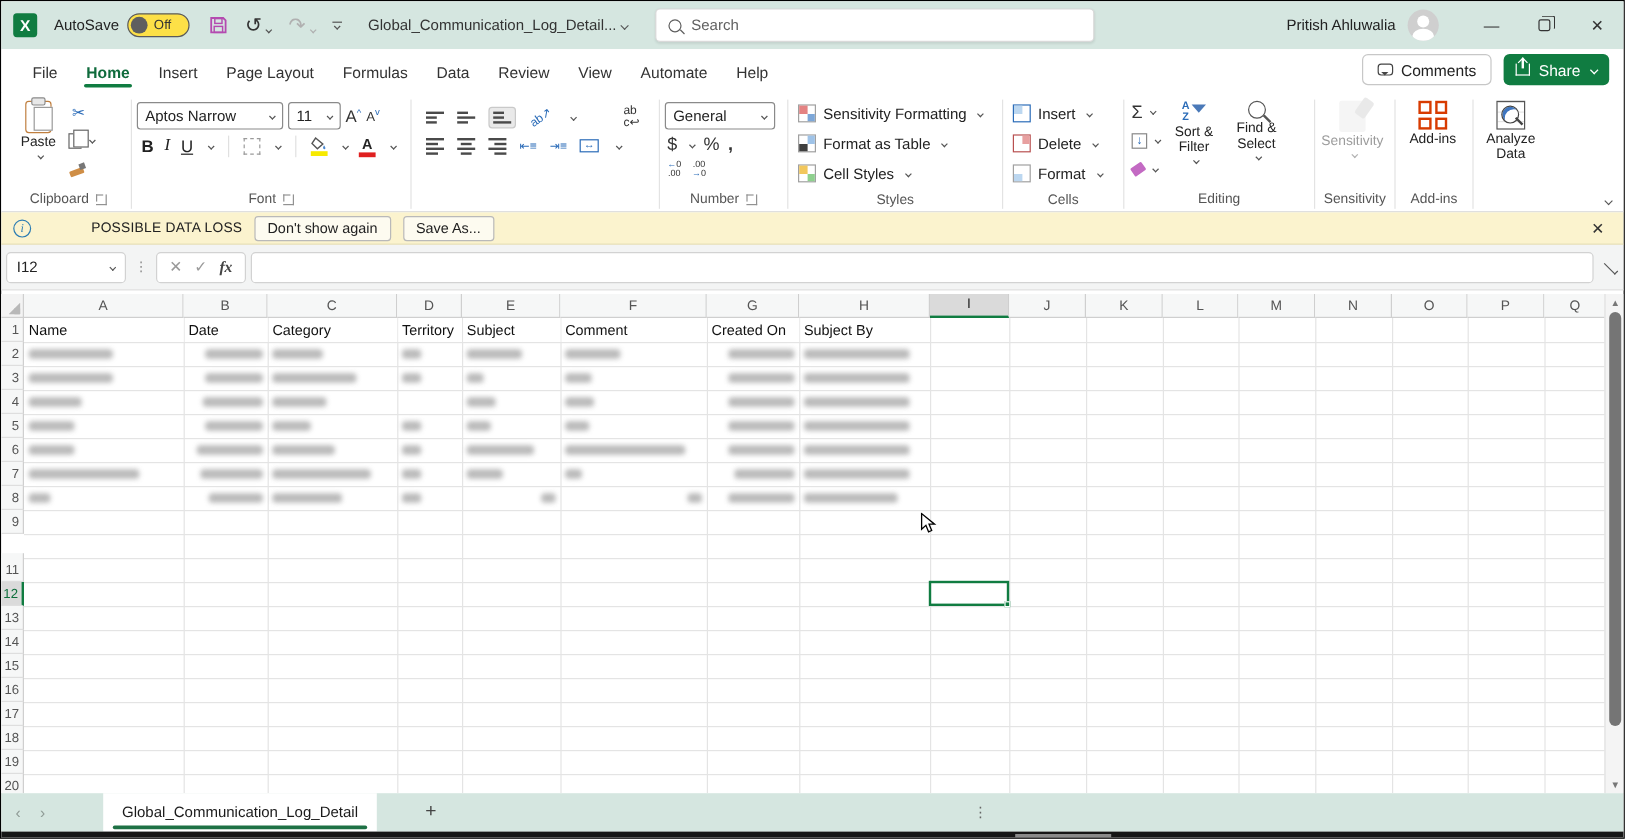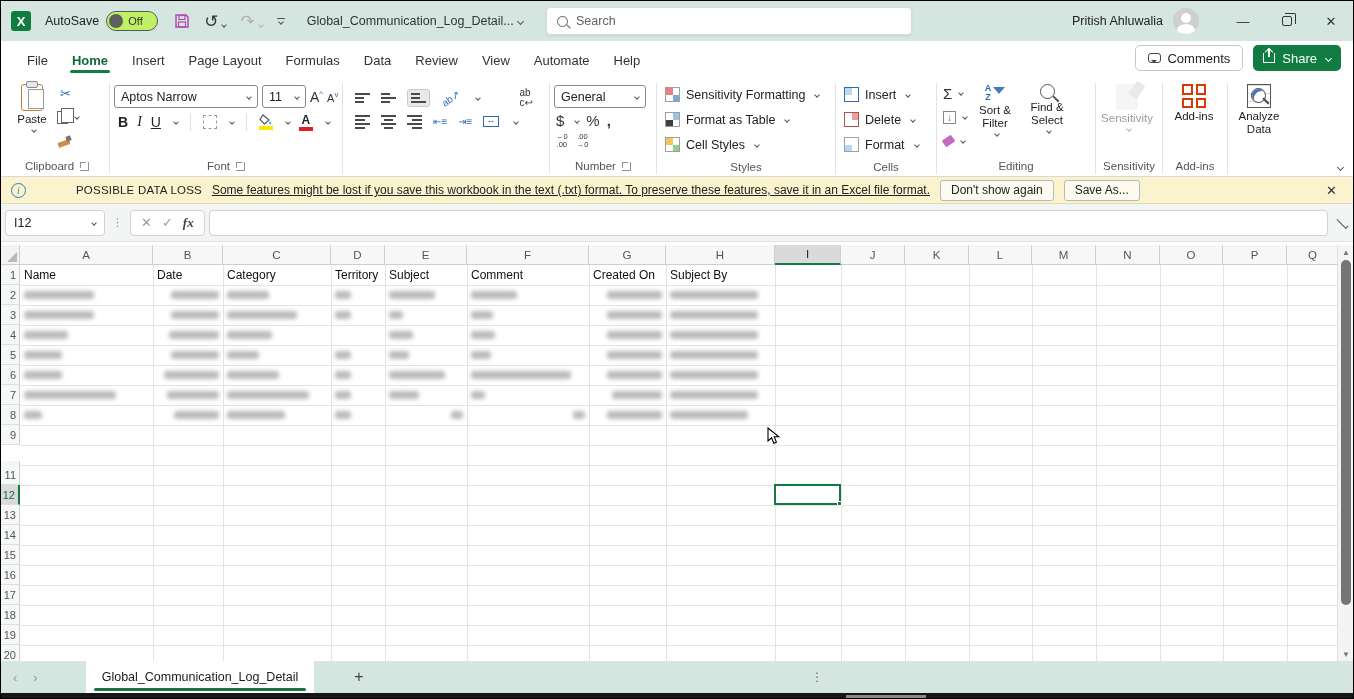--- a/index.html
+++ b/index.html
@@ -10,21 +10,21 @@
          border-bottom:1.3px solid #555; transform:rotate(45deg); margin-left:4px; flex:none; }
   .chv.small { width:4px; height:4px; }
   .vline { width:1px; background:#e0e0e0; align-self:stretch; margin:2px 3px; }
 
   
   .titlebar { position:absolute; left:0; top:0; width:100%; height:40px; background:#d5e6e0;
               display:flex; align-items:center; }
   .xlicon { width:20px; height:20px; margin:0 14px 0 10px; background:#107C41; border-radius:3px;
             color:#fff; font-weight:bold; font-size:13px; display:flex; align-items:center; justify-content:center; }
   .autosave { display:flex; align-items:center; gap:7px; font-size:12.5px; color:#222; }
-  .toggle { width:52px; height:20px; border:1px solid #5a5a5a; border-radius:10px; background:#bef264;
+  .toggle { width:52px; height:20px; border:1px solid #5a5a5a; border-radius:10px; background:#fde047;
             display:flex; align-items:center; padding:0 5px 0 2px; gap:5px; }
   .knob { width:14px; height:14px; border-radius:50%; background:#5f5f5f; }
   .toggle span { font-size:11px; color:#333; }
   .qat { display:flex; align-items:center; gap:14px; margin-left:16px; }
   .saveicon svg { display:block; }
   .undo { font-size:17px; color:#333; }
   .redo { font-size:17px; color:#b0b0b0; }
   .qat-chev { display:flex; flex-direction:column; align-items:center; gap:1px; }
   .qat-chev i { display:block; width:8px; height:1.4px; background:#555; }
   .doc-title { margin-left:22px; font-size:12.5px; color:#333; display:flex; align-items:center; }
@@ -306,21 +306,21 @@
     <div class="rgroup-label">
         <span>Clipboard</span>
         <span class="launcher"></span>
       </div>
   </div>
   <div class="gsep"></div>
 
   <div class="rgroup" style="width:232px">
     <div class="rgroup-body" style="flex-direction:column;justify-content:flex-start;gap:3px;padding-top:4px">
       <div style="display:flex;gap:4px;align-items:center">
-        <div class="combo" style="width:144px">
+        <div class="combo" style="width:122px">
             <span>Aptos Narrow</span>
             <span class="chv small"></span>
           </div>
         <div class="combo" style="width:44px">
             <span>11</span>
             <span class="chv small"></span>
           </div>
         <span class="bigA">A<sup>^</sup></span>
         <span class="bigA" style="font-size:11px">A<sup style="color:#2b6cb8">v</sup></span>
       </div>
@@ -587,21 +587,20 @@
     </div>
     <div class="rgroup-label"></div>
   </div>
 
   <span class="chv ribbon-collapse"></span>
 </div>
 
 <div class="warnbar">
   <span class="infoic">i</span>
   <span class="warn-title">POSSIBLE DATA LOSS</span>
-  <span class="warn-msg">Some features might be lost if you save this workbook in the text (.txt) format. To preserve these features, save it in an Excel file format.</span>
   <span class="warnbtn">Don't show again</span>
   <span class="warnbtn">Save As...</span>
   <span class="warn-x">✕</span>
 </div>
 
 <div class="fbar">
   <div class="namebox">
     <span>I12</span>
       <span class="chv small"></span>
   </div>

